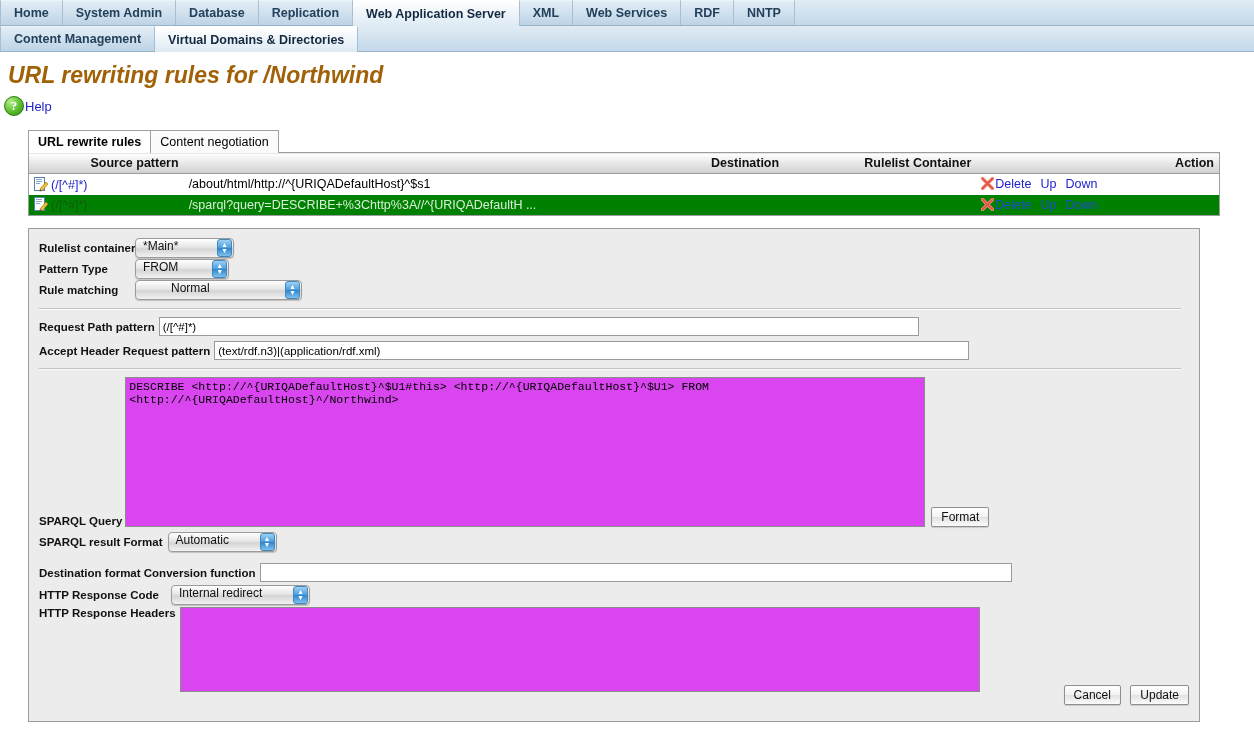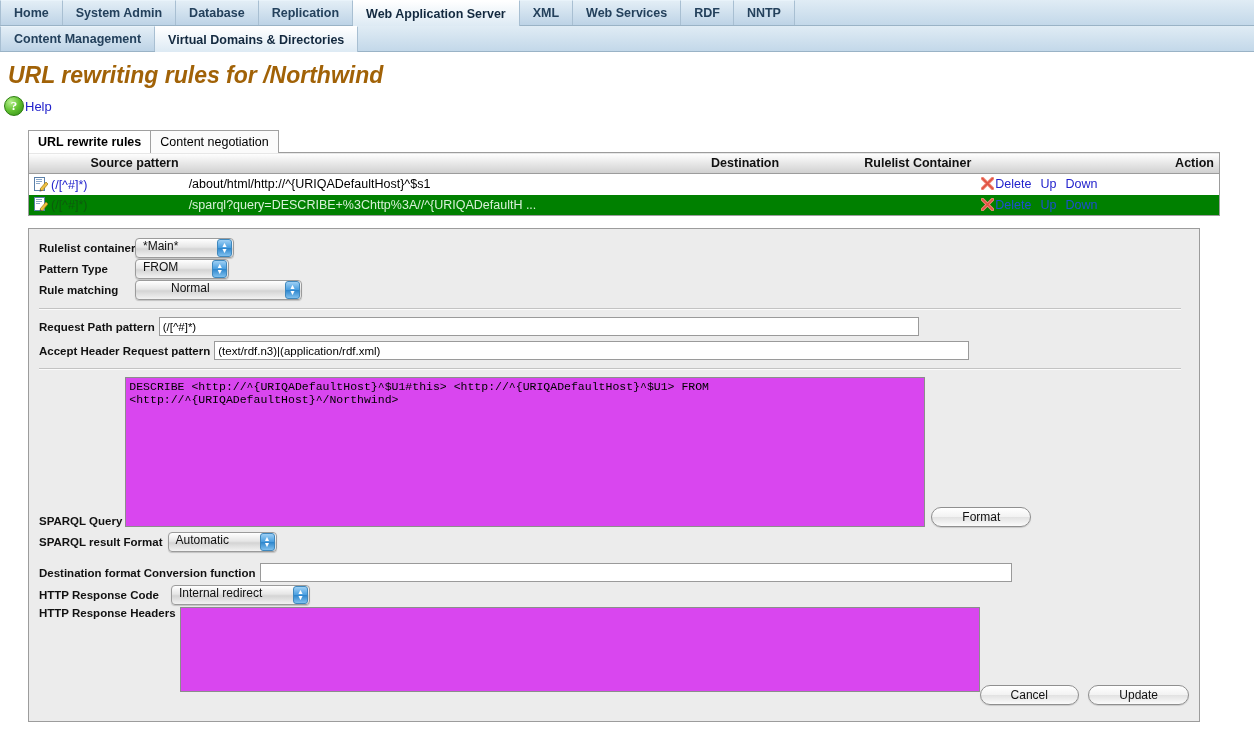--- a/index.html
+++ b/index.html
@@ -251,24 +251,24 @@
     outline: none;
     line-height: 13px;
     white-space: pre;
     overflow: auto;
   }
 
   .macbtn {
     display: inline-block;
     background: linear-gradient(to bottom, #ffffff 0%, #f2f2f2 48%, #e2e2e2 52%, #fbfbfb 100%);
     border: 1px solid #8f8f8f;
-    border-radius: 10px;
+    border-radius: 2px;
     font-size: 12px;
     color: #111;
-    padding: 2px 30px;
+    padding: 2px 9px;
     cursor: pointer;
     box-shadow: 0 1px 1px rgba(0,0,0,.15);
   }
 
   .bottom-btns {
     position: absolute;
     right: 10px;
     bottom: 16px;
     margin-top: 28px;
   }

